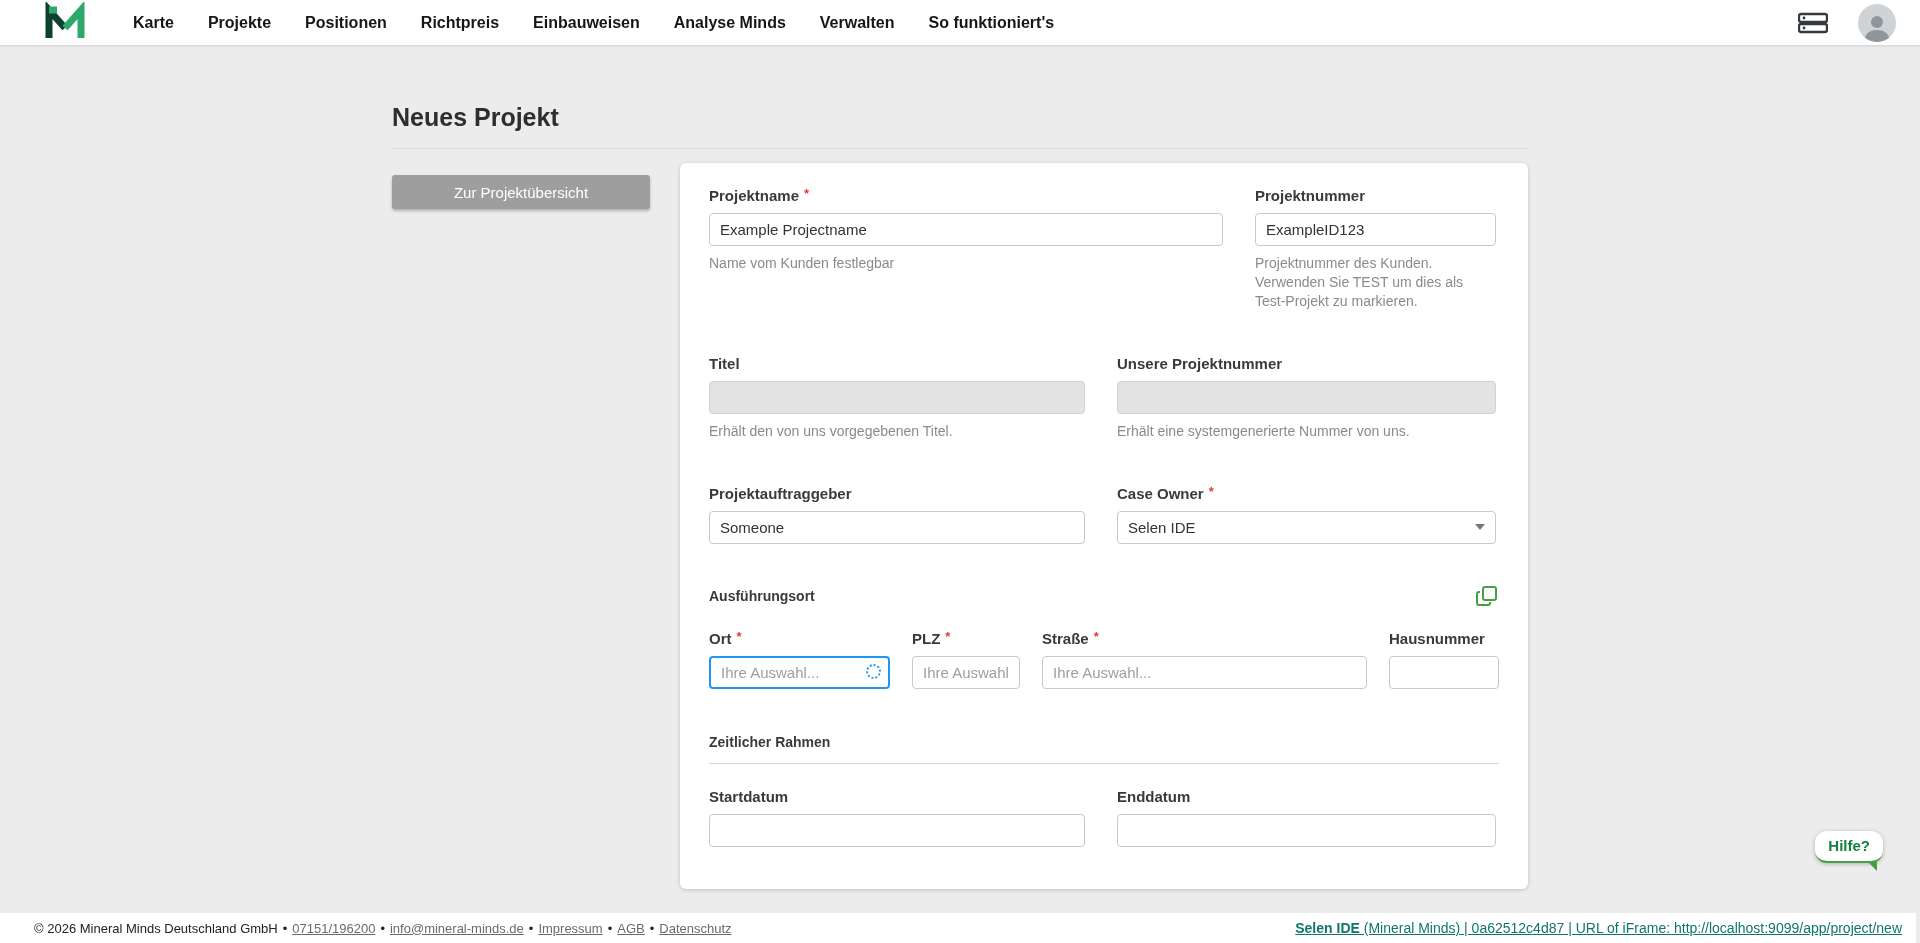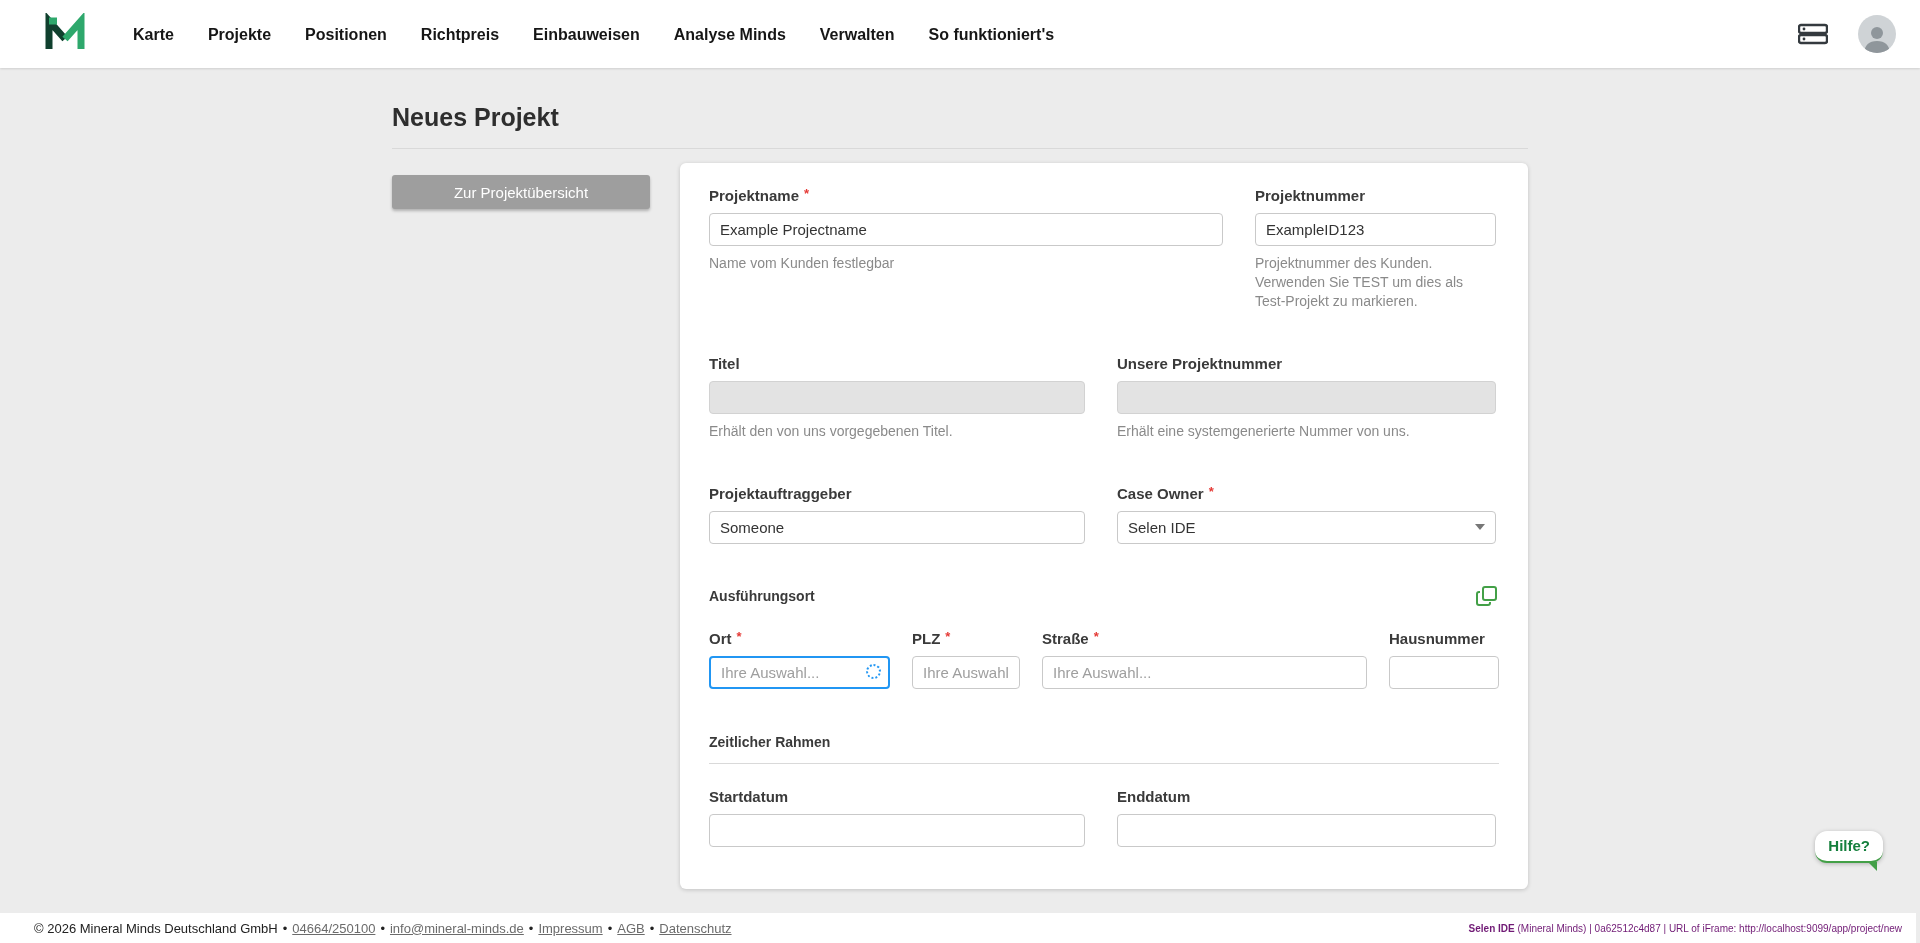--- a/index.html
+++ b/index.html
@@ -8,21 +8,21 @@
     width:1920px; height:943px;
     font-family:"Liberation Sans", sans-serif;
     background:#ececec;
     position:relative;
     overflow:hidden;
     color:#333;
   }
 
   
   .navbar {
-    position:absolute; top:0; left:0; right:0; height:68px;
+    position:absolute; top:0; left:0; right:0; height:45px;
     background:#ffffff;
     display:flex; align-items:center;
     padding:0 24px 0 44px;
     box-shadow:0 1px 2px rgba(0,0,0,.12);
     z-index:20;
   }
   .logo { width:44px; height:44px; margin-right:28px; cursor:pointer; display:flex; align-items:center; }
   .nav-items { display:flex; align-items:center; }
   .nav-item {
     padding:0 17px; font-size:16px; font-weight:700; color:#161616;
@@ -113,21 +113,21 @@
 
   
   .footer {
     position:absolute; left:0; right:4px; bottom:0; height:30px;
     background:#ffffff; display:flex; align-items:center; justify-content:space-between;
     padding:0 14px 0 34px; font-size:13px; color:#222; z-index:25;
   }
   .footer-left { display:flex; align-items:center; gap:5px; white-space:nowrap; }
   .footer a { color:#6b6b6b; text-decoration:underline; cursor:pointer; }
   .sep { color:#222; }
-  .footer-right { font-size:10px; color:#701a75; white-space:nowrap; }
+  .footer-right { font-size:14px; color:#0f766e; white-space:nowrap;text-decoration:underline; }
   .footer-right b { font-weight:700; }
 </style>
 </head>
 <body>
 
 <div class="navbar">
   <div class="logo">
     <svg width="42" height="42" viewBox="0 0 42 42">
       <polyline points="5,36 5,8 21,26" fill="none" stroke="#10402e" stroke-width="7" stroke-linejoin="miter"></polyline>
       <polyline points="21,26 37,8 37,36" fill="none" stroke="#2ea86c" stroke-width="7" stroke-linejoin="miter"></polyline>
@@ -298,21 +298,21 @@
     </div>
   </div>
 </div>
 
 <div class="help-bubble">Hilfe?</div>
 
 <div class="footer">
   <div class="footer-left">
     <span>© 2026 Mineral Minds Deutschland GmbH</span>
     <span class="sep">•</span>
-    <a>04664/250100</a>
+    <a>07151/196200</a>
     <span class="sep">•</span>
     <a>info@mineral-minds.de</a>
     <span class="sep">•</span>
     <a>Impressum</a>
     <span class="sep">•</span>
     <a>AGB</a>
     <span class="sep">•</span>
     <a>Datenschutz</a>
   </div>
   <div class="footer-right">

